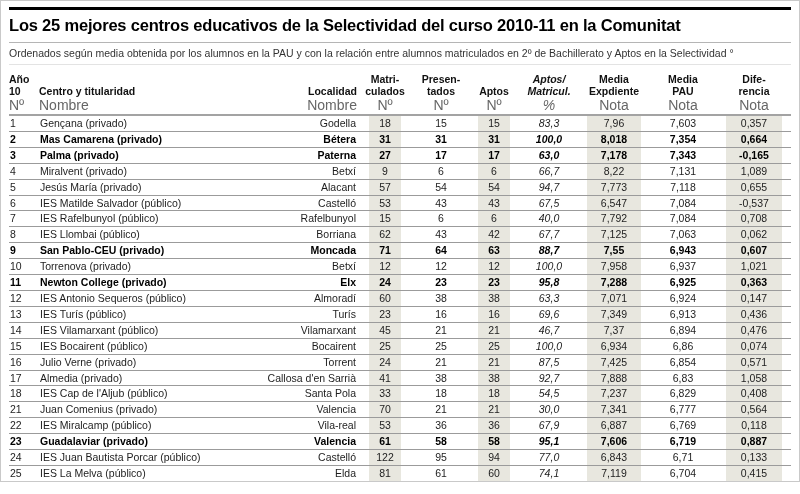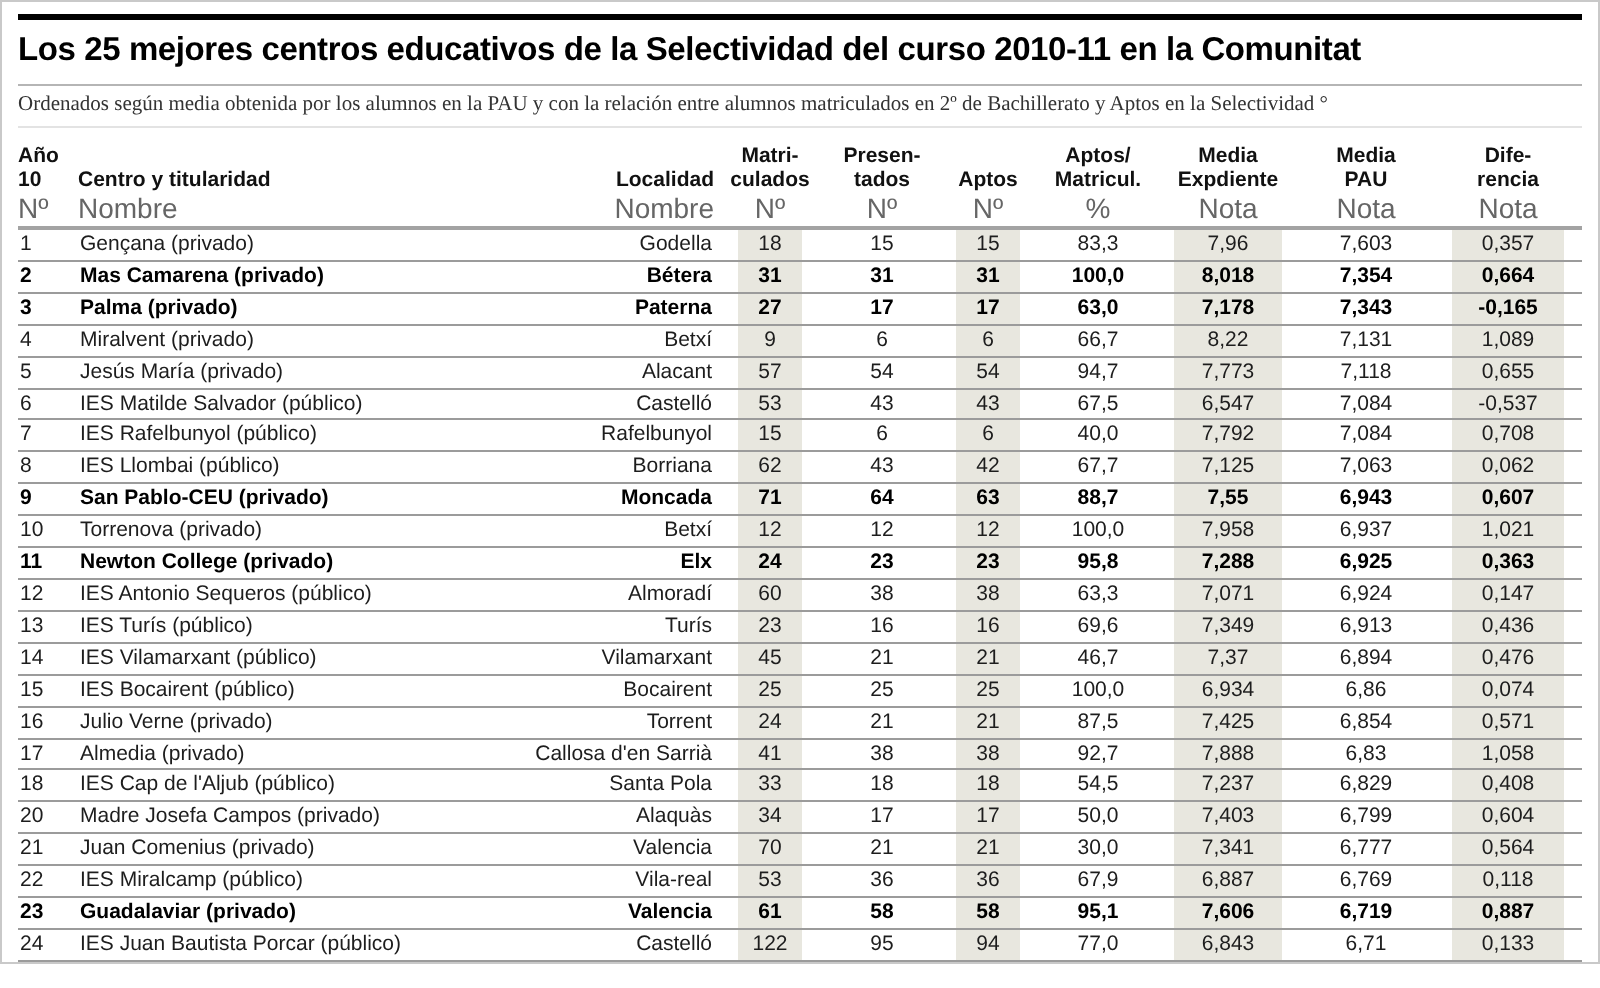--- a/index.html
+++ b/index.html
@@ -1,40 +1,40 @@
 <!DOCTYPE html>
 <html lang="es" style="--shade: #e8e7df;"><head>
 <meta charset="utf-8">
 <style>
   html,body{margin:0;padding:0;background:#fff;}
   body{width:800px;height:494px;font-family:"Liberation Sans",sans-serif;-webkit-font-smoothing:antialiased;}
   .page{box-sizing:border-box;width:800px;height:482px;border:1px solid #c9c9c9;background:#fff;padding:4px 8px;overflow:hidden;}
   .top-bar{height:3px;background:#000;margin-top:2px;}
   h1.title{font-size:16.5px;font-weight:bold;color:#000;margin:6px 0 7px 0;letter-spacing:-0.2px;}
   .rule-mid{border-top:1px solid #b5b5b5;}
-  p.subtitle{font-size:10.5px;color:#333;margin:4px 0 5px 0;font-family:Liberation Serif, serif;}
+  p.subtitle{font-size:10.5px;color:#333;margin:4px 0 5px 0;}
   .rule-light{border-top:1px solid #e3e3e3;}
 
   table.ranking{width:100%;border-collapse:collapse;table-layout:fixed;margin-top:7px;border-bottom:1px solid #3a3a3a;}
   thead th{padding:2px 0 0 0;vertical-align:bottom;font-size:10.5px;text-align:center;}
   thead tr{border-bottom:2px solid #a3a3a3;}
   .h-main{font-weight:bold;color:#111;line-height:11.5px;white-space:pre-line;}
   .h-sub{font-weight:normal;color:#666;font-size:14px;line-height:12px;padding:2px 0 3px 0;}
 
   tbody td{font-size:10.5px;color:#1d1d1d;height:12.9px;line-height:12.9px;overflow:hidden;white-space:nowrap;text-align:center;}
   tbody tr + tr td{border-top:1px solid #9b9b9b;}
   tbody tr.bold td{font-weight:bold;color:#000;}
 
   .col-rank{width:30px;text-align:left;}
   .col-centro{width:214px;text-align:left;}
   .col-localidad{width:104px;text-align:right;}
   .col-matriculados{width:56px;}
   .col-presentados{width:56px;}
   .col-aptos{width:50px;}
-  .col-aptos_matricul{width:60px;}
+  .col-aptos_matricul{width:60px;font-style:italic;}
   .col-media_expediente{width:70px;}
   .col-media_pau{width:68px;}
   .col-diferencia{width:74px;}
 
   td.shaded{background-color:var(--shade,#e8e7df);background-clip:content-box;}
   td.col-matriculados.shaded{padding:0 12px;}
   td.col-aptos.shaded{padding:0 9px;}
   td.col-media_expediente.shaded{padding:0 8px;}
   td.col-diferencia.shaded{padding:0 9px;}
 </style>
@@ -311,32 +311,20 @@
           <td class="col-localidad">Santa Pola</td>
           <td class="col-matriculados shaded">33</td>
           <td class="col-presentados">18</td>
           <td class="col-aptos shaded">18</td>
           <td class="col-aptos_matricul">54,5</td>
           <td class="col-media_expediente shaded">7,237</td>
           <td class="col-media_pau">6,829</td>
           <td class="col-diferencia shaded">0,408</td>
         </tr>
         <tr>
-          <td class="col-rank">20</td>
-          <td class="col-centro">Madre Josefa Campos (privado)</td>
-          <td class="col-localidad">Alaquàs</td>
-          <td class="col-matriculados shaded">34</td>
-          <td class="col-presentados">17</td>
-          <td class="col-aptos shaded">17</td>
-          <td class="col-aptos_matricul">50,0</td>
-          <td class="col-media_expediente shaded">7,403</td>
-          <td class="col-media_pau">6,799</td>
-          <td class="col-diferencia shaded">0,604</td>
-        </tr>
-        <tr>
           <td class="col-rank">21</td>
           <td class="col-centro">Juan Comenius (privado)</td>
           <td class="col-localidad">Valencia</td>
           <td class="col-matriculados shaded">70</td>
           <td class="col-presentados">21</td>
           <td class="col-aptos shaded">21</td>
           <td class="col-aptos_matricul">30,0</td>
           <td class="col-media_expediente shaded">7,341</td>
           <td class="col-media_pau">6,777</td>
           <td class="col-diferencia shaded">0,564</td>

